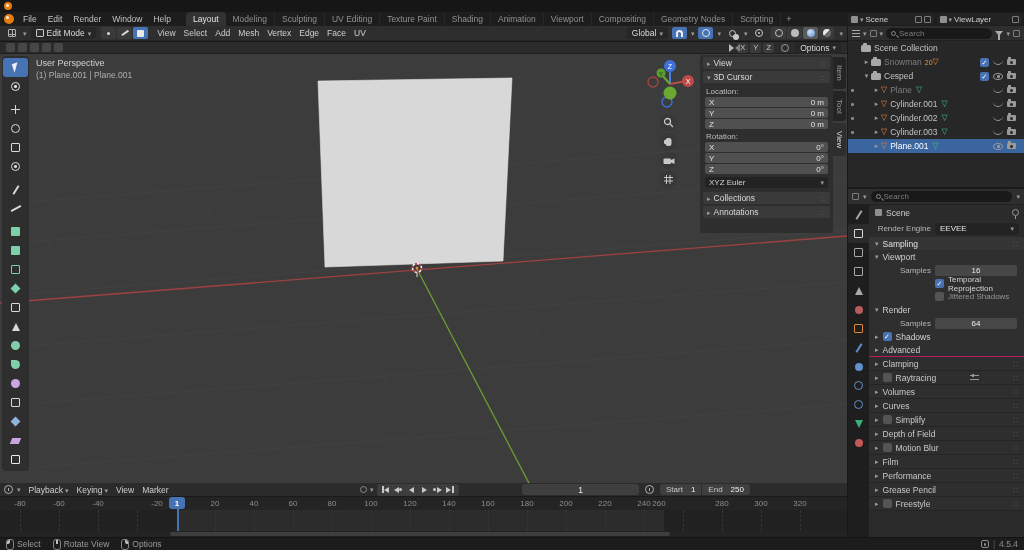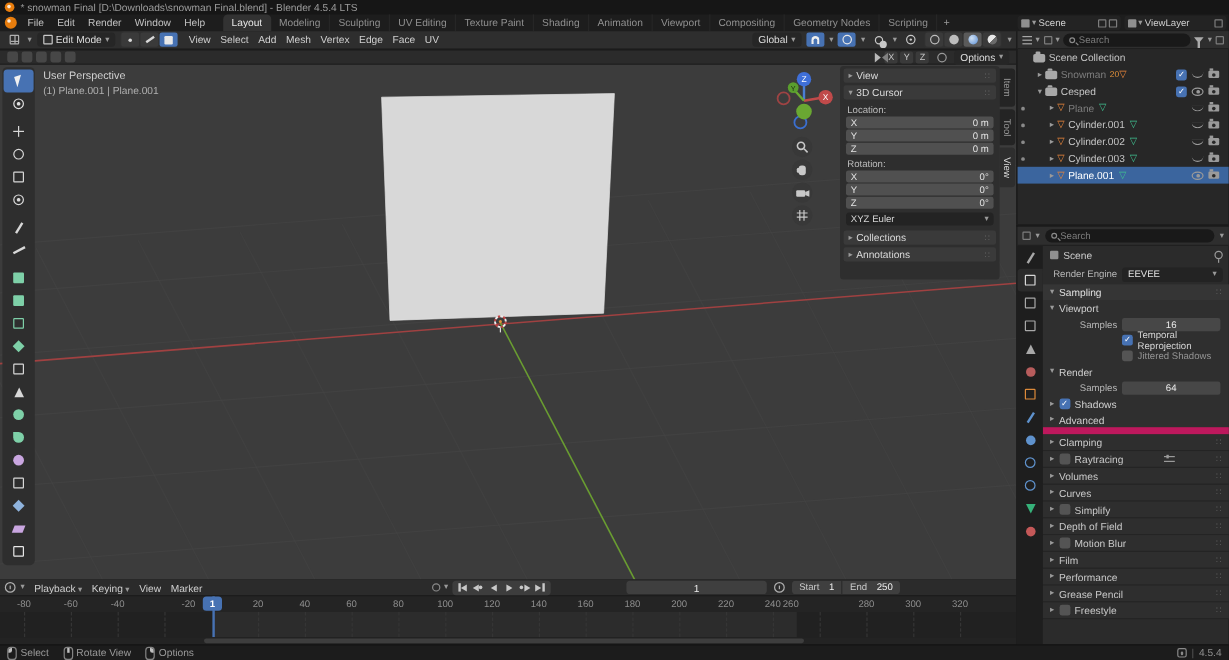--- a/index.html
+++ b/index.html
@@ -178,21 +178,21 @@
   #props { position:absolute; left:847px; top:187px; width:177px; height:350px; background:#2b2b2b; border-left:1px solid #191919; border-top:2px solid #1a1a1a; }
   #propTabs { position:absolute; left:0; top:16px; width:21px; height:334px; background:#1e1e1e; }
   .ptab { width:21px; height:19px; display:flex; align-items:center; justify-content:center; }
   .ptab.active { background:#2b2b2b; border-radius:3px 0 0 3px; }
   #propHeader { height:16px; display:flex; align-items:center; gap:4px; padding:0 4px; background:#2e2e2e; border-bottom:1px solid #202020; }
   #propBody { position:absolute; left:21px; top:16px; width:156px; height:334px; overflow:hidden; }
   .pp-crumb { height:15px; display:flex; align-items:center; gap:4px; padding:0 6px; font-size:8.5px; color:#cdcdcd; }
   .pp-engine { height:17px; display:flex; align-items:center; padding:0 6px 0 0; gap:4px; }
   .pp-lab { width:62px; text-align:right; font-size:8px; color:#b5b5b5; flex:none; }
   .pp-dd { flex:1; height:12px; background:#232323; border-radius:3px; display:flex; align-items:center; justify-content:space-between; padding:0 5px; font-size:8px; color:#e0e0e0; }
-  .pp-panel { background:#2f2f2f; border-bottom:6px solid #be185d; }
+  .pp-panel { background:#2f2f2f; border-bottom:1px solid #be185d; }
   .pp-panel-hdr { height:13px; display:flex; align-items:center; gap:4px; padding:0 6px; font-size:8.5px; color:#e0e0e0; background:#353535; }
   .pp-sub { height:13px; display:flex; align-items:center; gap:4px; padding:0 6px; font-size:8.5px; color:#cfcfcf; }
   .pp-row { height:14px; display:flex; align-items:center; gap:4px; padding:0 8px 0 0; }
   .pp-field { flex:1; height:11px; background:#474747; border-radius:2px; color:#ececec; font-size:8px; display:flex; align-items:center; justify-content:center; }
   .pp-chkrow { height:13px; display:flex; align-items:center; gap:4px; padding-left:66px; font-size:8px; color:#d5d5d5; }
   .pp-chkrow.dim { color:#949494; }
   .chk { width:9px; height:9px; border-radius:2px; flex:none; text-align:center; font-size:7px; line-height:9px; }
   .chk.on { background:#4772b3; color:#fff; }
   .chk.off { background:#545454; }
   .cp-row { height:14px; background:#2e2e2e; border-bottom:1px solid #242424; display:flex; align-items:center; gap:4px; padding:0 6px; font-size:8.5px; color:#c9c9c9; }
@@ -201,21 +201,20 @@
   .pin { width:7px; height:7px; border:1.2px solid #9a9a9a; border-radius:50%; position:relative; margin-left:auto; }
   .pin::after { content:''; position:absolute; left:2.2px; top:5.5px; width:1.2px; height:3px; background:#9a9a9a; }
 </style>
 </head>
 <body>
 
 <div id="app">
 
   <div id="titlebar">
     <span class="blogo"></span>
-    <span class="title">* snowman Final [D:\Downloads\snowman Final.blend] - Blender 4.5.4 LTS</span>
   </div>
 
   <div id="topbar">
     <span class="blogo" style="width:10px;height:10px"></span>
     <div id="menuRow">
         <div class="menu-item">File</div>
         <div class="menu-item">Edit</div>
         <div class="menu-item">Render</div>
         <div class="menu-item">Window</div>
         <div class="menu-item">Help</div>

